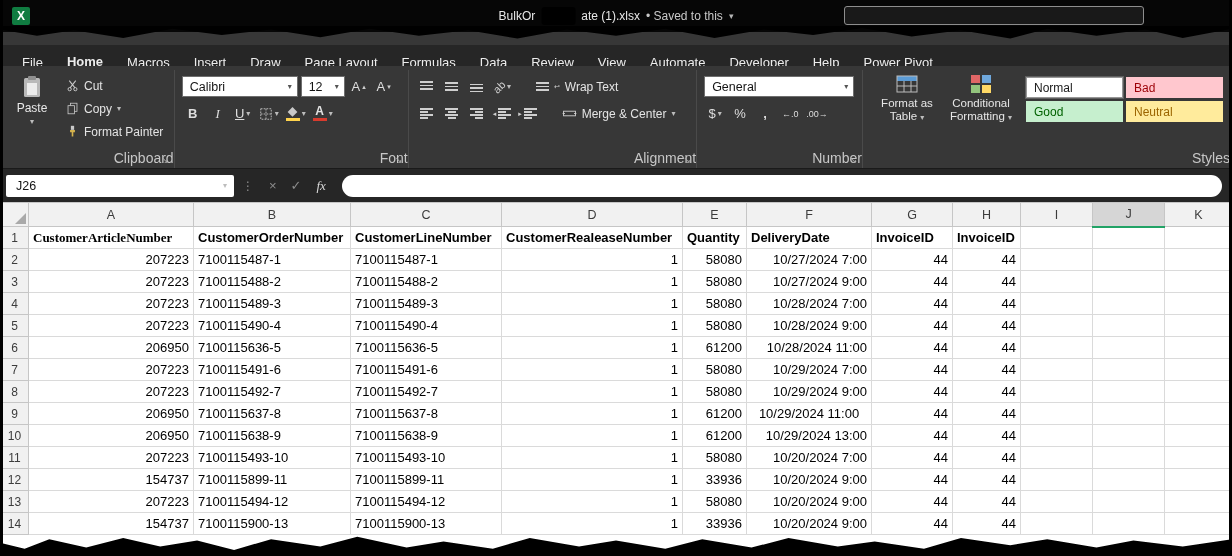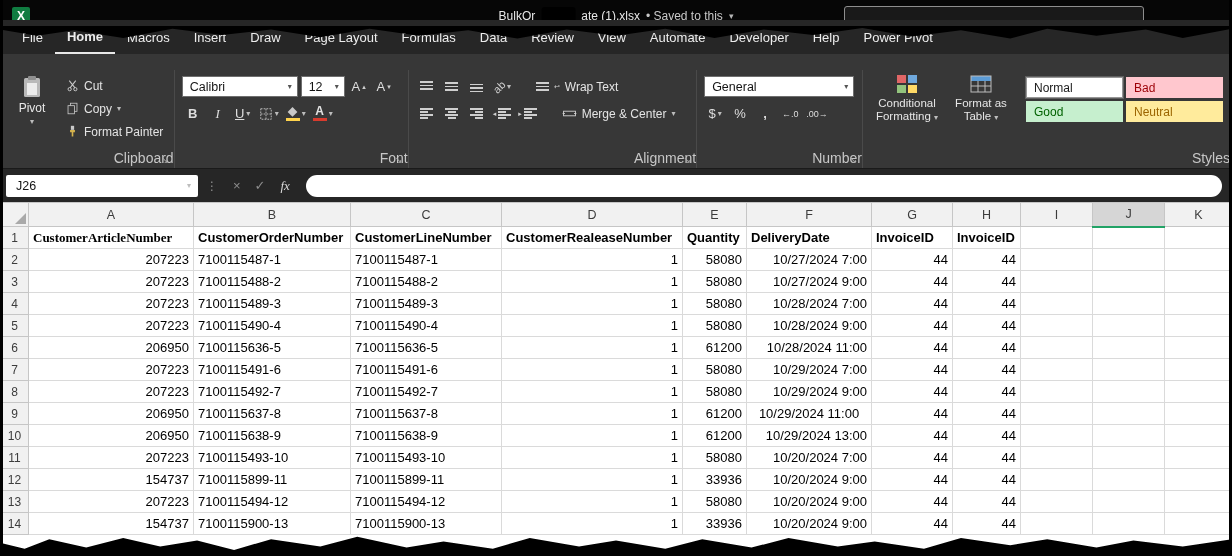--- a/index.html
+++ b/index.html
@@ -15,21 +15,21 @@
                   display:flex; align-items:center; gap:6px; font-size:12px; white-space:nowrap; }
   .tear-blob { display:inline-block; width:34px; height:18px; background:#000; border-radius:3px; }
   .title-center .saved { color:#c9c9c9; }
   .title-center .dd { color:#b5b5b5; font-size:9px; }
   .search-box { position:absolute; right:88px; top:6px; width:300px; height:19px; background:#191919;
                 border:1px solid #8d8d8d; border-radius:3px; }
   .titlebar-tear { position:absolute; left:0; right:0; top:26px; height:14px; background:#000; z-index:6; pointer-events:none;
     clip-path:polygon(0 0,100% 0,100% 20%,96% 85%,93% 25%,89% 70%,85% 20%,82% 90%,78% 30%,74% 75%,70% 15%,66% 65%,62% 25%,58% 85%,54% 20%,50% 70%,46% 25%,42% 90%,38% 30%,34% 70%,30% 20%,26% 80%,22% 25%,18% 65%,14% 20%,10% 85%,6% 30%,3% 70%,0 25%); }
 
   
-  .menubar { position:absolute; top:20px; left:0; right:0; height:34px; background:#262626; }
+  .menubar { position:absolute; top:45px; left:0; right:0; height:34px; background:#262626; }
   .mtabs { display:flex; align-items:stretch; height:100%; padding-left:10px; }
   .mtab { display:flex; align-items:center; padding:0 12px; color:#ededed; font-size:13px; cursor:default; }
   .mtab.active { font-weight:bold; border-bottom:2px solid #e8e8e8; }
 
   
   .ribbon { position:absolute; top:66px; left:0; right:0; height:102px; background:#373737; display:flex; padding:4px 2px 0; }
   .group { position:relative; padding:0 7px 18px; }
   .group + .group { border-left:1px solid #4a4a4a; }
   .glabel { position:absolute; bottom:2px; left:0; right:0; text-align:right; font-size:14px; color:#c7c7c7; }
   .launcher { position:absolute; bottom:3px; right:5px; font-size:9px; color:#adadad; }
@@ -71,21 +71,21 @@
             color:#e6e6e6; font-size:11.5px; line-height:1.15; padding-top:4px; }
   .style-gallery { display:grid; grid-template-columns:repeat(2,97px); grid-auto-rows:21px; gap:3px;
                    padding-top:7px; margin-left:8px; align-content:start; }
   .style-cell { font-size:12px; display:flex; align-items:center; padding-left:7px; border:1px solid transparent;
                 white-space:nowrap; overflow:hidden; }
   .style-cell.selected { border:1px solid #969696; outline:1px solid #5f5f5f; }
 
   
   .formulabar { position:absolute; top:168px; left:0; right:0; height:34px; background:#262626;
                 display:flex; align-items:center; border-top:1px solid #1a1a1a; }
-  .namebox { width:192px; height:22px; background:#fff; margin-left:6px; display:flex; align-items:center;
+  .namebox { width:228px; height:22px; background:#fff; margin-left:6px; display:flex; align-items:center;
              justify-content:space-between; padding:0 7px 0 10px; font-size:12.5px; color:#141414; border-radius:2px; }
   .fb-dots { color:#8d8d8d; margin:0 8px; font-size:12px; }
   .fb-btn { color:#8d8d8d; font-size:13px; margin:0 7px; }
   .fb-fx { font-family:"Liberation Serif",serif; font-style:italic; color:#d9d9d9; font-size:13px; margin:0 8px; }
   .formula-input { flex:1; height:22px; background:#fff; border-radius:11px; margin:0 10px 0 8px; }
 
   
   .grid { position:absolute; top:202px; left:0; right:0; bottom:0; background:#fff; }
   table { border-collapse:collapse; table-layout:fixed; width:1232px; }
   th { background:#f1f1f1; border:1px solid #c6c6c6; color:#3c3c3c; font-weight:400; }
@@ -146,21 +146,21 @@
 
     <div class="group g-clipboard">
       <div class="paste-btn">
         <span class="icn">
           <svg width="22" height="24" viewBox="0 0 22 24">
               <rect x="3" y="3" width="16" height="19" rx="1.5" fill="#b9b9b9"></rect>
               <rect x="7" y="1" width="8" height="4" rx="1" fill="#8f8f8f"></rect>
               <rect x="6" y="8" width="10" height="12" fill="#ececec"></rect>
             </svg>
         </span>
-        <span>Pivot</span>
+        <span>Paste</span>
         <span class="dd">▾</span>
       </div>
       <div class="clip-col">
         <div class="rbtn">
           <span class="icn">
             <svg width="13" height="13" viewBox="0 0 16 16">
                 <path d="M4 2 L11 11 M12 2 L5 11" stroke="#c9c9c9" stroke-width="1.3" fill="none"></path>
                 <circle cx="4.5" cy="12.5" r="2" fill="none" stroke="#c9c9c9" stroke-width="1.2"></circle>
                 <circle cx="11.5" cy="12.5" r="2" fill="none" stroke="#c9c9c9" stroke-width="1.2"></circle>
               </svg>
@@ -367,37 +367,37 @@
         </div>
       </div>
       <span class="glabel">Number</span>
       <span class="launcher">↘</span>
     </div>
 
     <div class="group g-styles">
       <div class="bigbtn">
         <span class="icn">
           <svg width="22" height="20" viewBox="0 0 22 20">
+              <rect x="1" y="2" width="20" height="5" fill="#5b9bd5"></rect>
+              <rect x="1" y="2" width="20" height="16" fill="none" stroke="#bdbdbd"></rect>
+              <path d="M1 12h20 M8 7v11 M15 7v11" stroke="#bdbdbd" fill="none"></path>
+            </svg>
+        </span>
+        <span class="blabel"><span>Format as Table</span> <span class="dd">▾</span></span>
+      </div>
+      <div class="bigbtn">
+        <span class="icn">
+          <svg width="22" height="20" viewBox="0 0 22 20">
               <rect x="1" y="1" width="9" height="8" fill="#e06666"></rect>
               <rect x="12" y="1" width="9" height="8" fill="#6fa8dc"></rect>
               <rect x="1" y="11" width="9" height="8" fill="#93c47d"></rect>
               <rect x="12" y="11" width="9" height="8" fill="#ffd966"></rect>
             </svg>
         </span>
         <span class="blabel"><span>Conditional Formatting</span> <span class="dd">▾</span></span>
-      </div>
-      <div class="bigbtn">
-        <span class="icn">
-          <svg width="22" height="20" viewBox="0 0 22 20">
-              <rect x="1" y="2" width="20" height="5" fill="#5b9bd5"></rect>
-              <rect x="1" y="2" width="20" height="16" fill="none" stroke="#bdbdbd"></rect>
-              <path d="M1 12h20 M8 7v11 M15 7v11" stroke="#bdbdbd" fill="none"></path>
-            </svg>
-        </span>
-        <span class="blabel"><span>Format as Table</span> <span class="dd">▾</span></span>
       </div>
       <div class="style-gallery">
           <div class="style-cell selected" style="background: rgb(255, 255, 255); color: rgb(26, 26, 26);">Normal</div>
           <div class="style-cell" style="background: rgb(255, 199, 206); color: rgb(156, 0, 6);">Bad</div>
           <div class="style-cell" style="background: rgb(198, 239, 206); color: rgb(0, 97, 0);">Good</div>
           <div class="style-cell" style="background: rgb(255, 235, 156); color: rgb(156, 101, 0);">Neutral</div>
         </div>
       <span class="glabel">Styles</span>
     </div>
 

